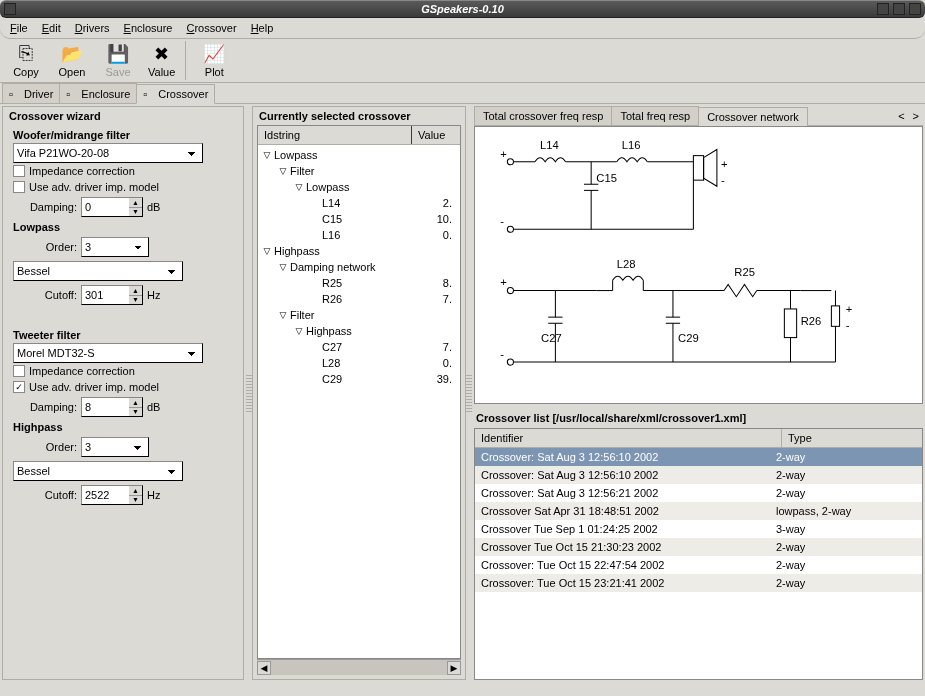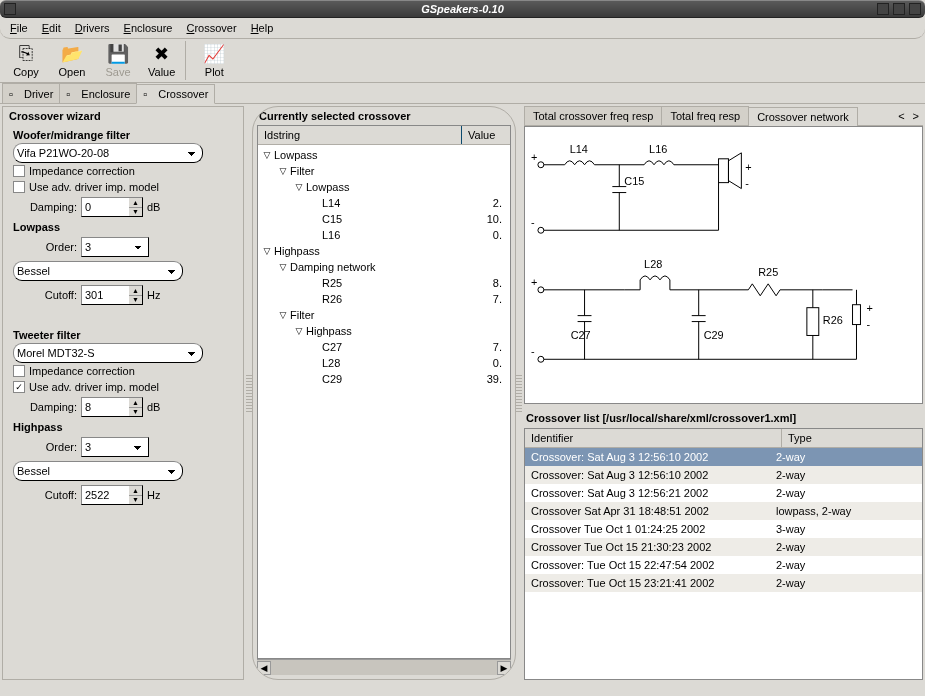--- a/index.html
+++ b/index.html
@@ -17,36 +17,36 @@
 .toolbar-btn.sep-after { border-right: 1px solid #b0ada6; padding-right: 10px; margin-right: 4px; }
 .toolbar-btn.disabled { color: #9e9a91; }
 .toolbar-icon { width: 22px; height: 22px; margin-bottom: 1px; }
 .tabbar { display: flex; padding: 0 2px; background: #dcdad5; border-bottom: 1px solid #b0ada6; }
 .tab { display: flex; align-items: center; gap: 3px; padding: 3px 6px; border: 1px solid #b0ada6; border-bottom: none; background: #d3d0c9; margin-right: -1px; }
 .tab.active { background: #dcdad5; border-bottom: 1px solid #dcdad5; position: relative; top: 1px; }
 .tab-icon { width: 12px; height: 12px; }
 .main { display: flex; height: 578px; }
 .panel { border: 1px solid #b0ada6; background: #dcdad5; display: flex; flex-direction: column; }
 .left-panel { width: 242px; margin: 2px; overflow: hidden; }
-.mid-panel { width: 264px; margin: 2px 0; overflow: hidden; border-radius: 26px; }
+.mid-panel { width: 214px; margin: 2px 0; overflow: hidden; }
 .right-panel { flex: 1; margin: 2px; display: flex; flex-direction: column; gap: 4px; border: none; background: none; }
 .panel-title { font-weight: bold; padding: 3px 6px; }
 .section { padding: 2px 10px; }
 .section-title { font-weight: bold; padding: 2px 0; }
 .sub-indent { margin-left: 12px; }
 .row { display: flex; align-items: center; gap: 4px; padding: 2px 0; }
 .row label { min-width: 52px; text-align: right; }
 select, input[type=text] { background: #fff; border: 1px solid #000; border-top-color: #888; border-left-color: #888; padding: 2px 3px; font-size: 11px; height: 20px; }
 select { appearance: none; padding-right: 16px; background-image: linear-gradient(45deg, transparent 50%, #000 50%), linear-gradient(135deg, #000 50%, transparent 50%); background-position: calc(100% - 10px) 8px, calc(100% - 6px) 8px; background-size: 4px 4px, 4px 4px; background-repeat: no-repeat; }
 .spinner { display: flex; }
 .spinner input { width: 48px; border-right: none; }
 .spinner-btns { display: flex; flex-direction: column; border: 1px solid #000; border-top-color: #888; border-left: none; height: 20px; width: 14px; }
 .spinner-btns span { flex: 1; display: flex; align-items: center; justify-content: center; font-size: 7px; background: #dcdad5; border-bottom: 1px solid #999; cursor: default; }
 .spinner-btns span:last-child { border-bottom: none; }
-.full-select { width: 190px; border-radius: 9px; }
+.full-select { width: 190px; }
 .checkbox-row { display: flex; align-items: flex-start; gap: 4px; padding: 2px 0; }
 .checkbox { width: 12px; height: 12px; background: #fff; border: 1px solid #888; display: inline-flex; align-items: center; justify-content: center; font-size: 9px; line-height: 1; }
 .tree { background: #fff; border: 1px solid #888; flex: 1; overflow: hidden; display: flex; flex-direction: column; margin: 0 4px; }
 .tree-header { display: flex; background: #dcdad5; border-bottom: 1px solid #b0ada6; }
 .tree-header div { padding: 3px 6px; border-right: 1px solid #0c4a6e; }
 .tree-header div:first-child { flex: 1; }
 .tree-header div:last-child { width: 48px; border-right: none; }
 .tree-body { flex: 1; overflow: hidden; padding: 2px 0; }
 .tree-row { display: flex; padding: 2px 4px; }
 .tree-label { flex: 1; display: flex; align-items: center; }
@@ -467,21 +467,21 @@
             </div>
             <div class="xolist-row">
               <div>Crossover: Sat Aug  3 12:56:21 2002</div>
               <div>2-way</div>
             </div>
             <div class="xolist-row alt">
               <div>Crossover Sat Apr 31 18:48:51 2002</div>
               <div>lowpass, 2-way</div>
             </div>
             <div class="xolist-row">
-              <div>Crossover Tue Oct  1 01:24:25 2002</div>
+              <div>Crossover Tue Sep  1 01:24:25 2002</div>
               <div>3-way</div>
             </div>
             <div class="xolist-row alt">
               <div>Crossover Tue Oct 15 21:30:23 2002</div>
               <div>2-way</div>
             </div>
             <div class="xolist-row">
               <div>Crossover: Tue Oct 15 22:47:54 2002</div>
               <div>2-way</div>
             </div>

